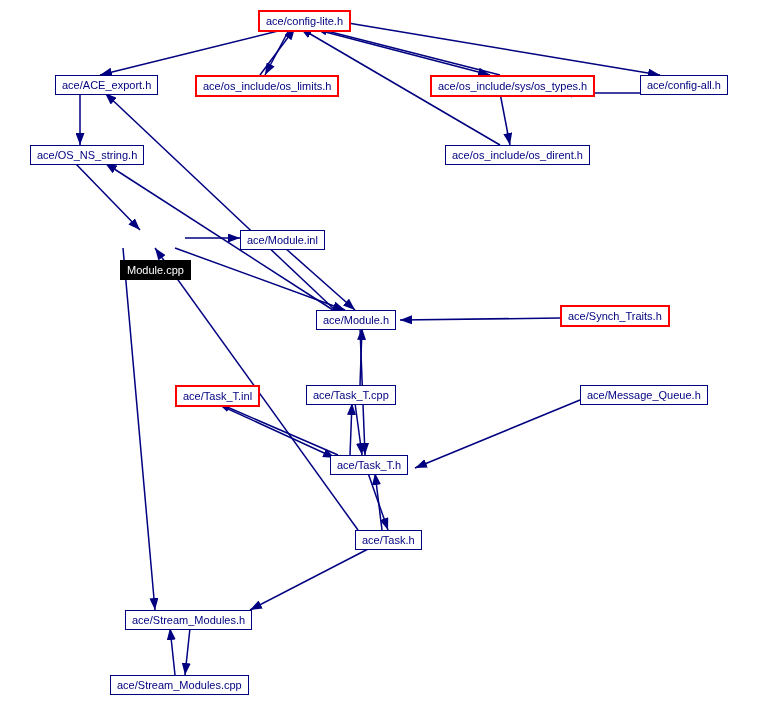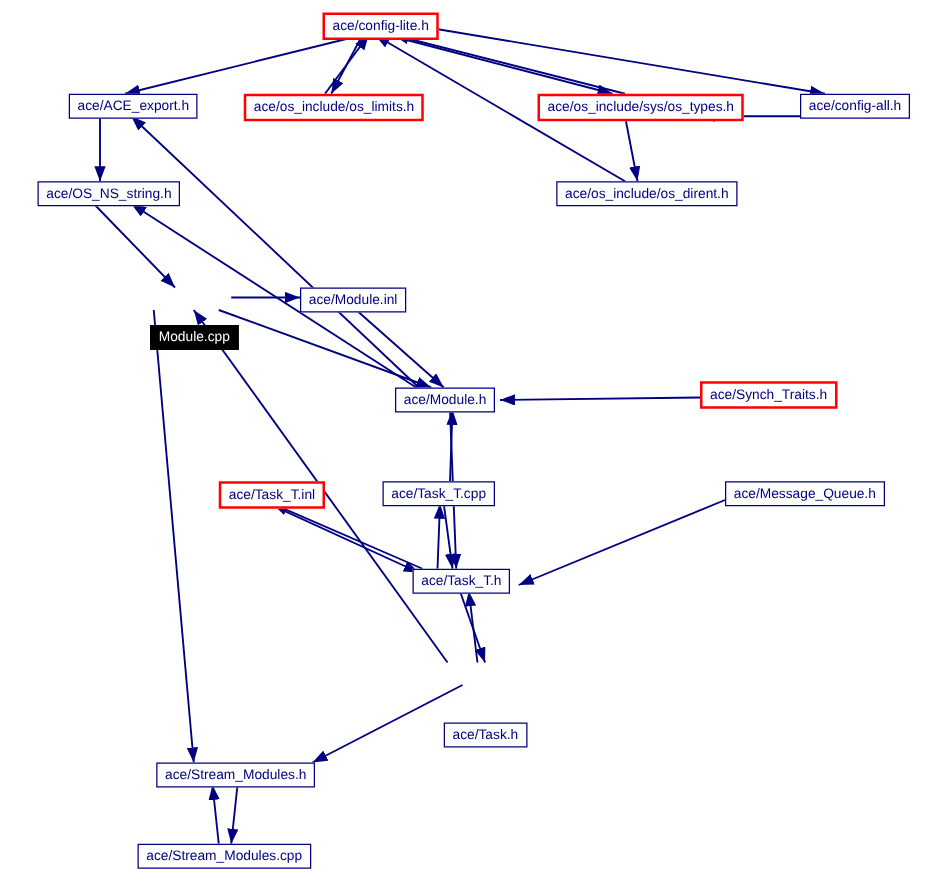--- a/index.html
+++ b/index.html
@@ -129,16 +129,16 @@
     <div class="node" style="left: 30px; top: 145px;">ace/OS_NS_string.h</div>
     <div class="node" style="left: 445px; top: 145px;">ace/os_include/os_dirent.h</div>
     <div class="node black-bg" style="left: 120px; top: 230px;">Module.cpp</div>
     <div class="node" style="left: 240px; top: 230px;">ace/Module.inl</div>
     <div class="node" style="left: 316px; top: 310px;">ace/Module.h</div>
     <div class="node red-border" style="left: 560px; top: 305px;">ace/Synch_Traits.h</div>
     <div class="node red-border" style="left: 175px; top: 385px;">ace/Task_T.inl</div>
     <div class="node" style="left: 306px; top: 385px;">ace/Task_T.cpp</div>
     <div class="node" style="left: 580px; top: 385px;">ace/Message_Queue.h</div>
     <div class="node" style="left: 330px; top: 455px;">ace/Task_T.h</div>
-    <div class="node" style="left: 355px; top: 530px; margin-top: 48px;">ace/Task.h</div>
+    <div class="node" style="left: 355px; top: 530px;">ace/Task.h</div>
     <div class="node" style="left: 125px; top: 610px;">ace/Stream_Modules.h</div>
     <div class="node" style="left: 110px; top: 675px;">ace/Stream_Modules.cpp</div>
   </div>
 
 </body></html>

